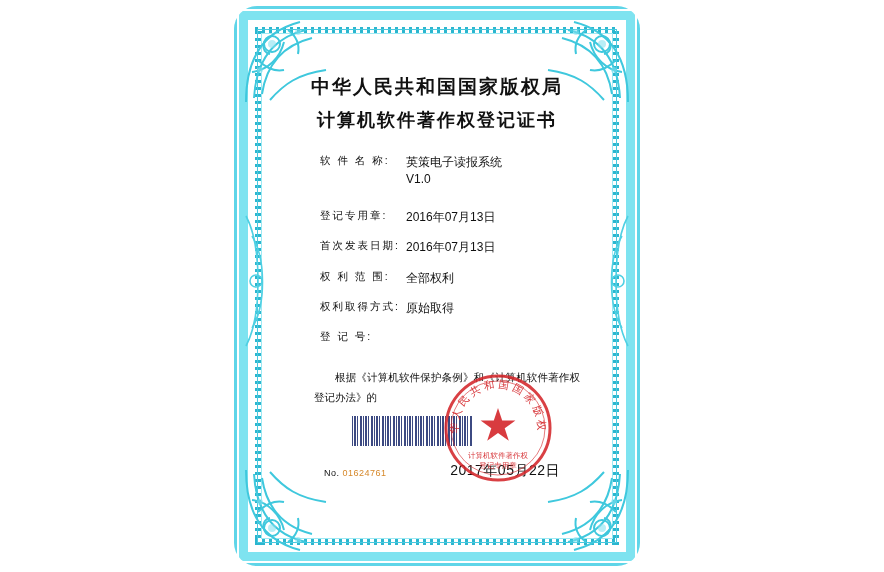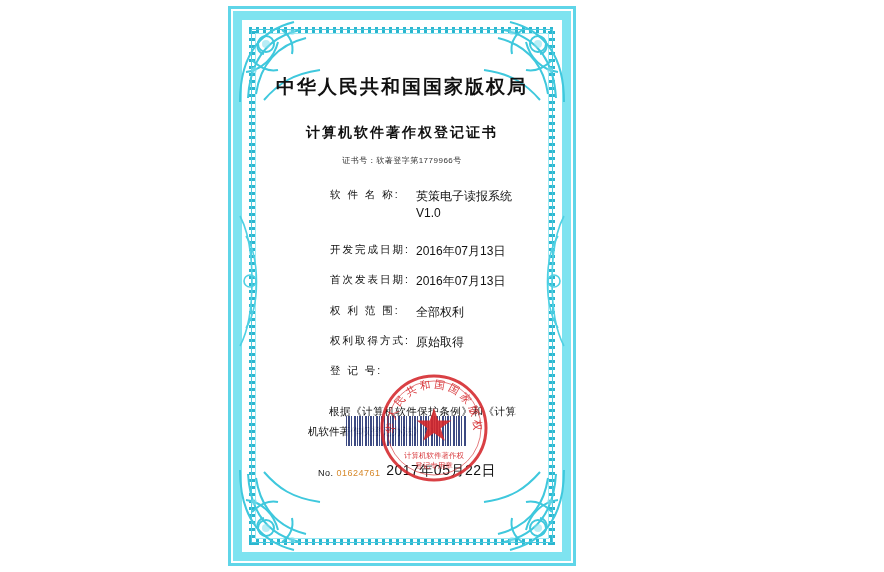--- a/index.html
+++ b/index.html
@@ -10,26 +10,27 @@
   body {
     width: 884px;
     height: 572px;
     font-family: "Liberation Sans", sans-serif;
     overflow: hidden;
   }
 
   
   #certificate {
     position: absolute;
-    left: 228px;
+    left: 234px;
     top: 6px;
-    width: 348px;
+    width: 406px;
     height: 560px;
     background: #ffffff;
     overflow: hidden;
+    border-radius: 23px;
   }
 
   
   .band-outer {
     position: absolute;
     inset: 0;
     border: 3px solid #5fd5e8;
     box-sizing: border-box;
   }
   .band-mid {
@@ -103,25 +104,25 @@
   }
   .title-main {
     font-family: "DejaVu Serif", serif;
     font-size: 19px;
     font-weight: bold;
     color: #111111;
     letter-spacing: 2px;
   }
   .title-sub {
     font-family: Liberation Serif, serif;
-    font-size: 14px;
+    font-size: 18px;
     font-weight: bold;
     color: #111111;
     letter-spacing: 2px;
-    margin-top: 24px;
+    margin-top: 8px;
   }
   .cert-no {
     text-align: center;
     font-size: 8px;
     color: #333333;
     margin-top: 13px;
     letter-spacing: 0.5px;
   }
 
   .fields {
@@ -136,21 +137,20 @@
     font-size: 10.5px;
     color: #1a1a1a;
   }
   .field-label {
     width: 86px;
     flex: 0 0 86px;
     letter-spacing: 2px;
     font-size: 10.5px;
     color: #111111;
     white-space: nowrap;
-    margin-left: 16px;
   }
   .field-value {
     flex: 1;
     font-size: 12px;
     color: #111111;
     line-height: 1.45;
     white-space: pre-line;
   }
   .field-row.gap-top { margin-top: 20px; }
 
@@ -321,30 +321,29 @@
     </svg>
   </div>
 
   <div class="content">
 
     <div class="title-block">
       <div class="title-main">中华人民共和国国家版权局</div>
       <div class="title-sub">计算机软件著作权登记证书</div>
     </div>
 
-    <div class="cert-no">证书号：软著登字第1779966号</div>
 
     <div class="fields">
       <div class="field-row">
         <div class="field-label">软 件 名 称:</div>
         <div class="field-value">英策电子读报系统
 V1.0</div>
       </div>
       <div class="field-row gap-top">
-        <div class="field-label">开发完成日期:</div>
+        <div class="field-label">登记专用章:</div>
         <div class="field-value">2016年07月13日</div>
       </div>
       <div class="field-row">
         <div class="field-label">首次发表日期:</div>
         <div class="field-value">2016年07月13日</div>
       </div>
       <div class="field-row">
         <div class="field-label">权 利 范 围:</div>
         <div class="field-value">全部权利</div>
       </div>

